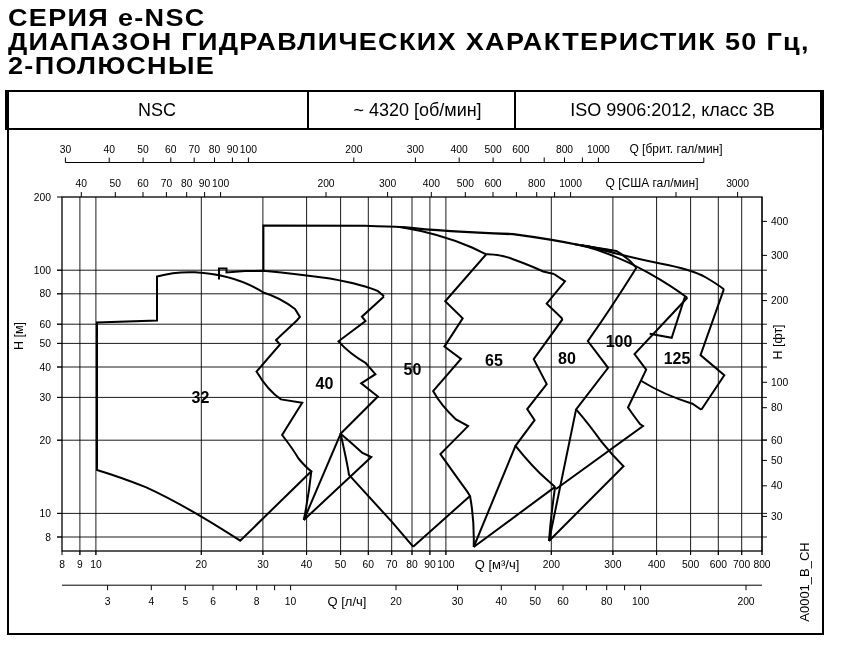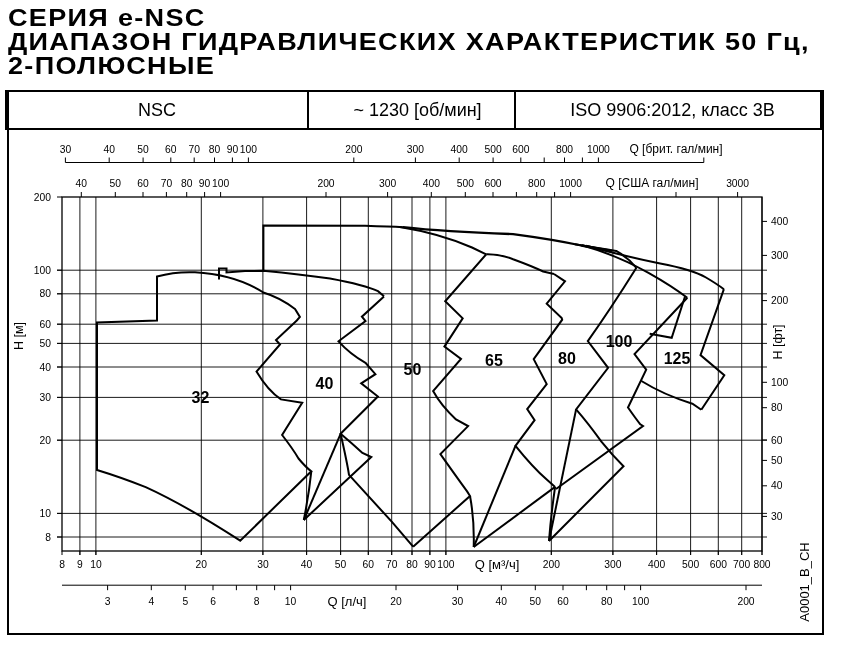--- a/index.html
+++ b/index.html
@@ -12,21 +12,21 @@
 .c3{flex:1;padding-left:9px}
 svg{position:absolute;left:0;top:0}
 </style></head><body>
 
 <div class="title">СЕРИЯ e-NSC<br>ДИАПАЗОН ГИДРАВЛИЧЕСКИХ ХАРАКТЕРИСТИК 50 Гц,<br>2-ПОЛЮСНЫЕ</div>
 
 <div class="outer"></div>
 
 <div class="hdr">
     <div class="c1">NSC</div>
-    <div class="c2">~ 1230 [об/мин]</div>
+    <div class="c2">~ 4320 [об/мин]</div>
     <div class="c3">ISO 9906:2012, класс 3В</div>
   </div>
 <svg width="841" height="648" viewBox="0 0 841 648" font-family="Liberation Sans, sans-serif">
 
 <g stroke="#000" stroke-width="0.9">
 <line x1="79.9" y1="197.0" x2="79.9" y2="555.0"></line>
 <line x1="95.9" y1="197.0" x2="95.9" y2="555.0"></line>
 <line x1="201.3" y1="197.0" x2="201.3" y2="555.0"></line>
 <line x1="262.9" y1="197.0" x2="262.9" y2="555.0"></line>
 <line x1="306.6" y1="197.0" x2="306.6" y2="555.0"></line>

